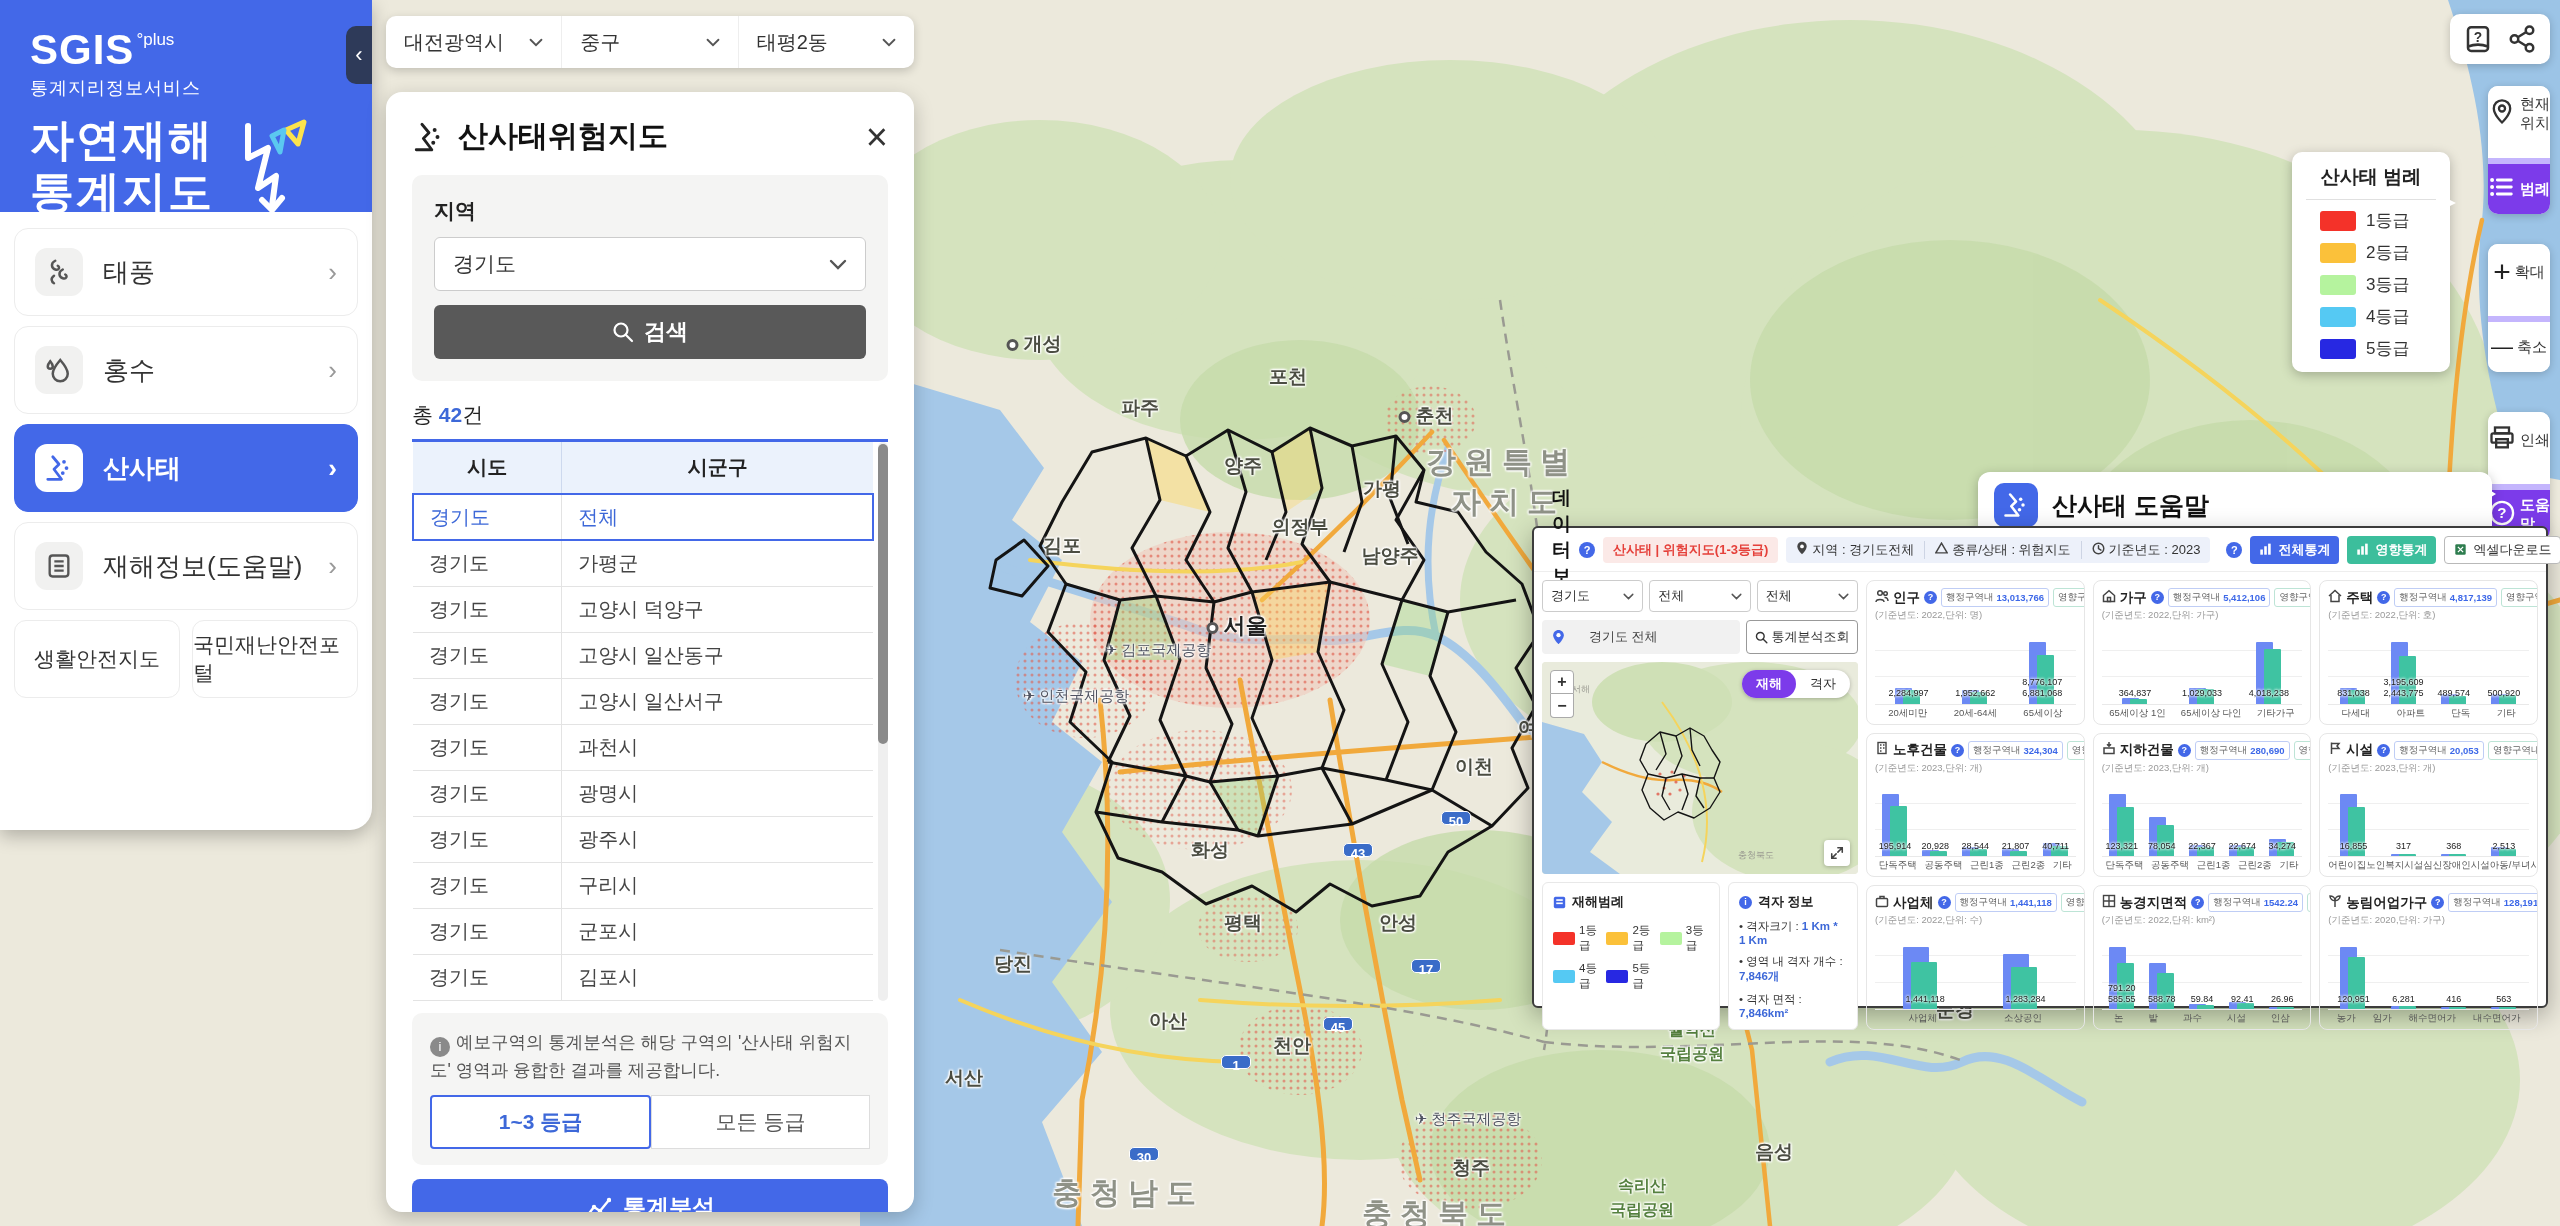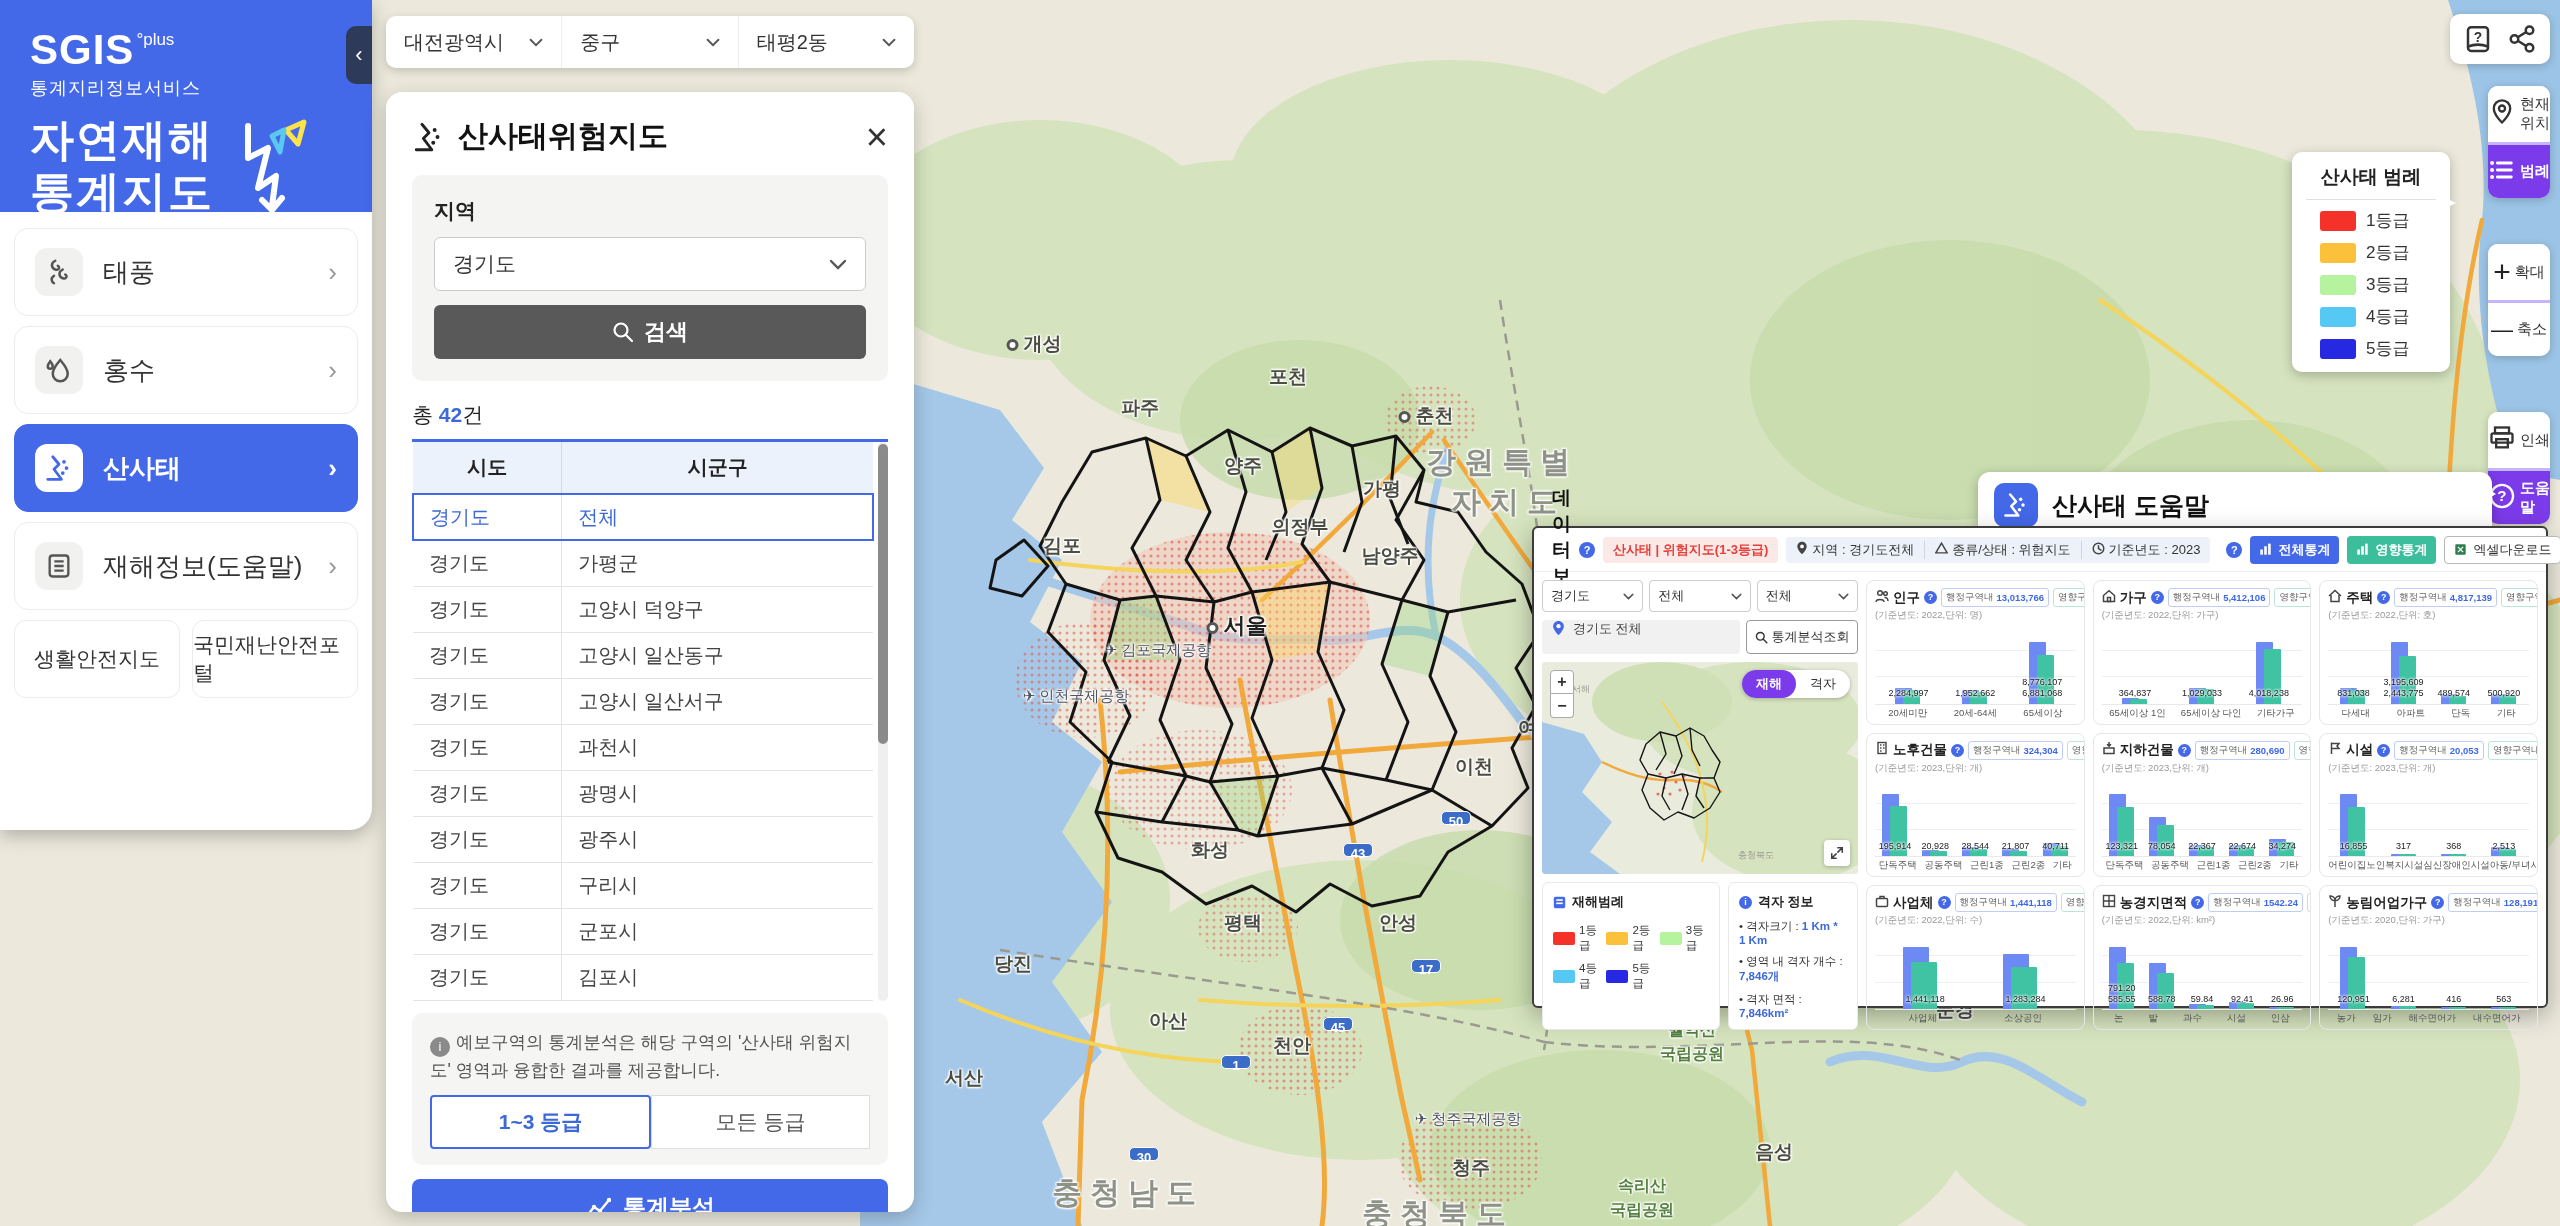--- a/index.html
+++ b/index.html
@@ -97,21 +97,21 @@
   #analyze-btn { margin-top:14px; height:58px; background:#4368E8; border-radius:8px; color:#fff;
     font-size:23px; font-weight:bold; display:flex; align-items:center; justify-content:center; gap:12px; cursor:pointer; }
 
   
   #rt-top { position:absolute; right:10px; top:14px; width:100px; height:50px; background:#fff; border-radius:10px;
     box-shadow:0 2px 8px rgba(0,0,0,.2); display:flex; align-items:center; justify-content:space-evenly; }
   .rt-group { position:absolute; right:10px; width:62px; background:#fff; border-radius:10px;
     box-shadow:0 2px 8px rgba(0,0,0,.2); overflow:hidden; }
   .rt-item { height:56px; display:flex; flex-direction:row; align-items:center; justify-content:center;
     gap:4px; cursor:pointer; background:#fff; }
-  .rt-item + .rt-item { border-top:3px solid #c4b5fd; }
+  .rt-item + .rt-item { border-top:6px solid #c4b5fd;margin-top:16px; }
   .rt-item .rt-label { font-size:15px; color:#333; }
   .rt-item.active { background:#7C3BEA; }
   .rt-item.active .rt-label { color:#fff; font-weight:bold; }
   .rt-item .glyph { font-size:30px; color:#222; line-height:26px; }
 
   
   #legend-popup { position:absolute; left:2292px; top:152px; width:158px; background:#fff; border-radius:10px;
     box-shadow:0 3px 12px rgba(0,0,0,.25); padding:12px 14px 12px; }
   #legend-popup:after { content:""; position:absolute; right:-13px; top:44px; border:7px solid transparent;
     border-left:14px solid #fff; }
@@ -148,22 +148,22 @@
     gap:6px; padding:0 9px; cursor:pointer; white-space:nowrap; }
   .db-btn.blue { background:#4368E8; color:#fff; }
   .db-btn.teal { background:#3CBE9C; color:#fff; }
   .db-btn.white { background:#fff; color:#333; border:1px solid #b9b9b9; font-weight:normal; }
   #db-body { flex:1; display:flex; padding:8px; gap:8px; }
   #db-left { width:316px; flex:none; }
   .db-selects { display:flex; gap:6px; }
   .db-select { flex:1; height:32px; border:1px solid #ccc; border-radius:4px; display:flex; align-items:center;
     justify-content:space-between; padding:0 8px; font-size:13px; color:#333; cursor:pointer; background:#fff; }
   #db-search-row { display:flex; gap:6px; margin-top:8px; }
-  #db-search { flex:1; height:34px; background:#F1F1F1; border-radius:4px; display:flex; align-items:flex-start;
-    gap:8px; padding:0 10px; font-size:13px; color:#444; }
+  #db-search { flex:1; height:34px; background:#F1F1F1; border-radius:4px; display:flex; align-items:center;
+    gap:24px; padding:0 10px; font-size:13px; color:#444; }
   #db-search-btn { width:112px; height:34px; border:1px solid #999; border-radius:4px; background:#fff;
     font-size:13px; color:#333; display:flex; align-items:center; justify-content:center; gap:4px; cursor:pointer; }
   #db-map { position:relative; margin-top:8px; height:212px; border-radius:4px; overflow:hidden; background:#E9EBDC; }
   #db-zoom { position:absolute; left:8px; top:8px; width:24px; }
   .db-zbtn { width:24px; height:24px; background:#fff; border:1px solid #aaa; font-size:16px; font-weight:bold;
     color:#333; display:flex; align-items:center; justify-content:center; cursor:pointer; }
   .db-zbtn:first-child { border-radius:4px 4px 0 0; }
   .db-zbtn:last-child { border-radius:0 0 4px 4px; border-top:none; }
   #db-pills { position:absolute; right:8px; top:8px; display:flex; background:#fff; border-radius:15px;
     box-shadow:0 1px 4px rgba(0,0,0,.25); }

